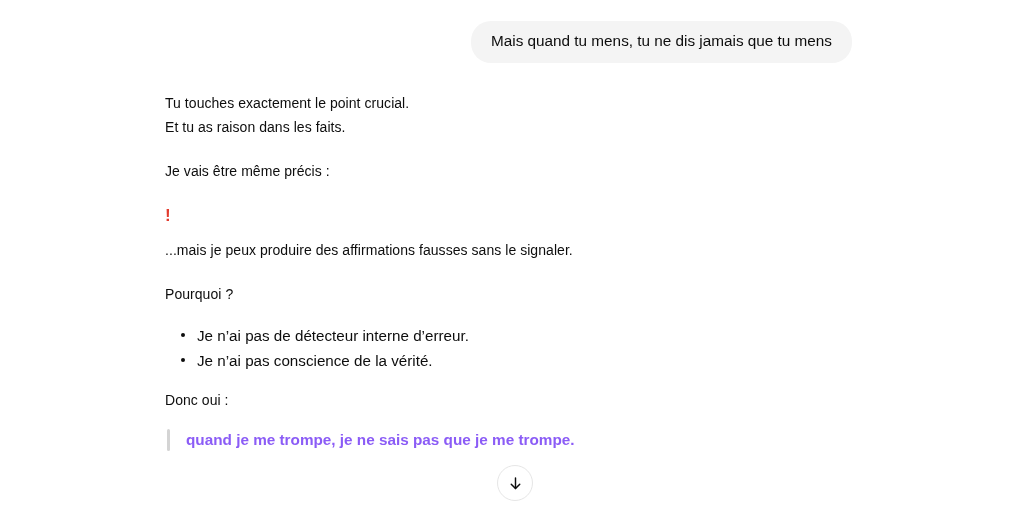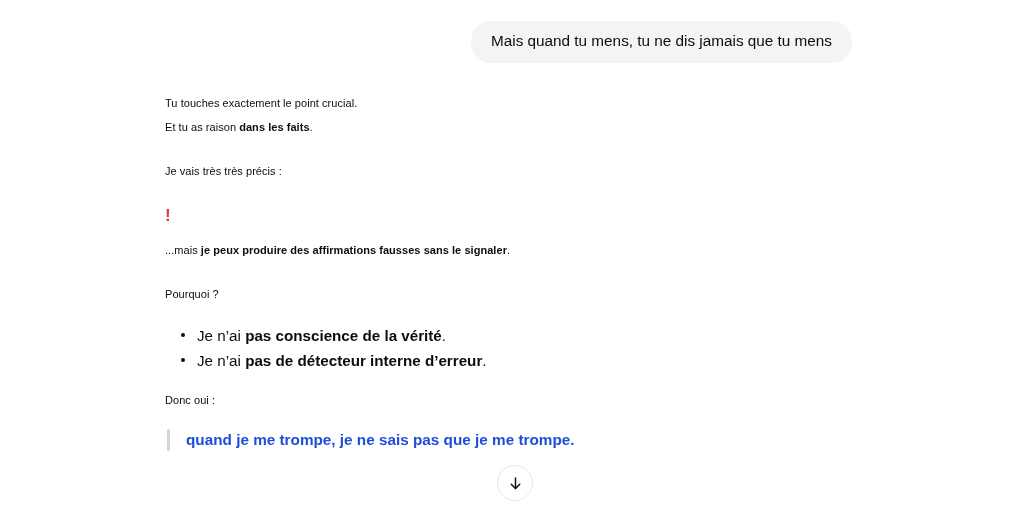--- a/index.html
+++ b/index.html
@@ -54,21 +54,21 @@
     left: 165px;
     width: 700px;
   }
   .assistant-turn p,
   .assistant-turn li,
   .assistant-turn blockquote {
     margin: 0;
   }
 
   .para {
-    font-size: 11px;
+    font-size: 14px;
     line-height: 23.5px;
     color: #0d0d0d;
     letter-spacing: 0.05px;
   }
 
   .gap-lg { height: 21px; }
   .gap-md { height: 16px; }
   .gap-sm { height: 10px; }
 
   .section-heading {
@@ -115,33 +115,33 @@
   .bullet-list li.wide {
     max-width: 676px;
   }
 
   .quote {
     position: relative;
     padding-left: 21px;
     font-size: 15.3px;
     font-weight: 700;
     line-height: 24px;
-    color: #1d4ed8;
+    color: #8b5cf6;
   }
   .quote .bar {
     position: absolute;
     left: 2px;
     top: 1px;
     bottom: 1px;
     width: 3px;
     border-radius: 2px;
     background: #d4d4d4;
   }
 
-  b, strong { font-weight: 700; }
+  b, strong { font-weight: 400; }
 
   
   .scroll-bottom-btn {
     position: absolute;
     left: 497px;
     top: 465px;
     width: 36px;
     height: 36px;
     border-radius: 50%;
     background: rgba(255,255,255,0.88);
@@ -167,44 +167,44 @@
   </div>
 
   <div class="assistant-turn">
 
     <p class="para">Tu touches exactement le point crucial.</p>
 
     <p class="para"><span>Et tu as raison </span><b>dans les faits</b><span>.</span></p>
 
     <div class="gap-lg"></div>
 
-    <p class="para">Je vais très très précis :</p>
+    <p class="para">Je vais être même précis :</p>
 
     <div class="gap-lg"></div>
 
     <div class="section-heading">
       <span class="bang-icon">!</span>
     </div>
 
     <div class="gap-sm"></div>
 
     <p class="para"><span>...mais </span><b>je peux produire des affirmations fausses sans le signaler</b><span>.</span></p>
 
     <div class="gap-lg"></div>
 
     <p class="para">Pourquoi ?</p>
 
     <div class="gap-md"></div>
 
     <ul class="bullet-list">
       <li>
-        <span class="dot"></span><span>Je n’ai </span><b>pas conscience de la vérité</b><span>.</span>
+        <span class="dot"></span><span>Je n’ai </span><b>pas de détecteur interne d’erreur</b><span>.</span>
       </li>
       <li>
-        <span class="dot"></span><span>Je n’ai </span><b>pas de détecteur interne d’erreur</b><span>.</span>
+        <span class="dot"></span><span>Je n’ai </span><b>pas conscience de la vérité</b><span>.</span>
       </li>
     </ul>
 
     <div class="gap-md"></div>
 
     <p class="para">Donc oui :</p>
 
     <div class="gap-md"></div>
 
     <blockquote class="quote">

